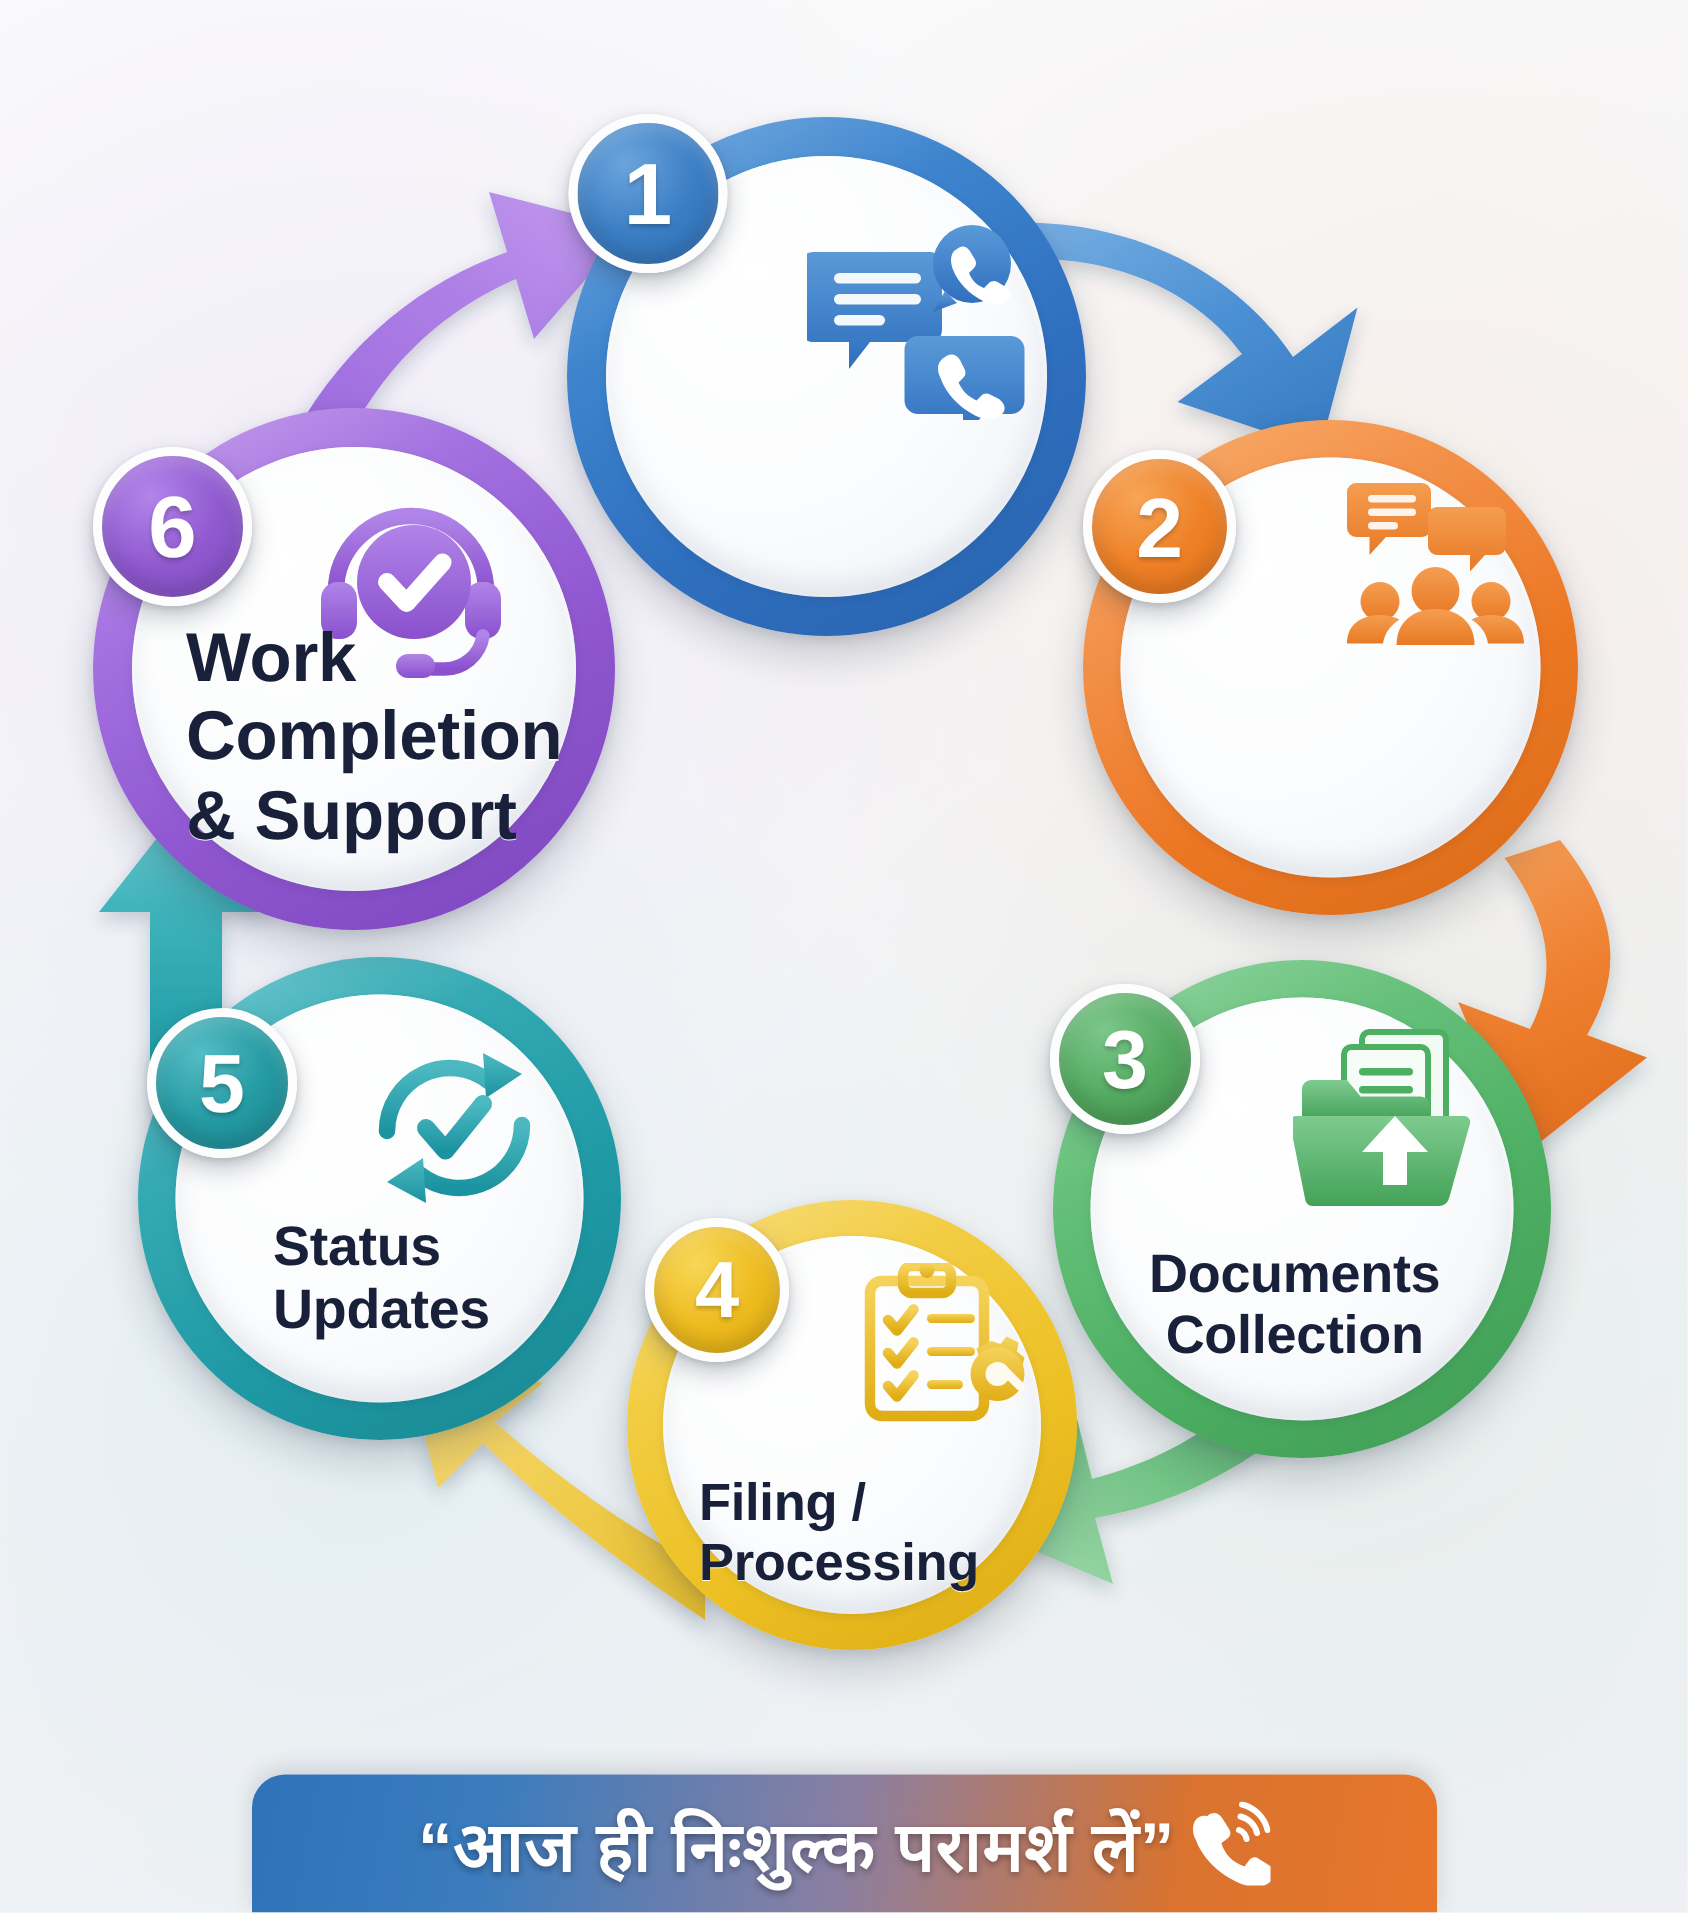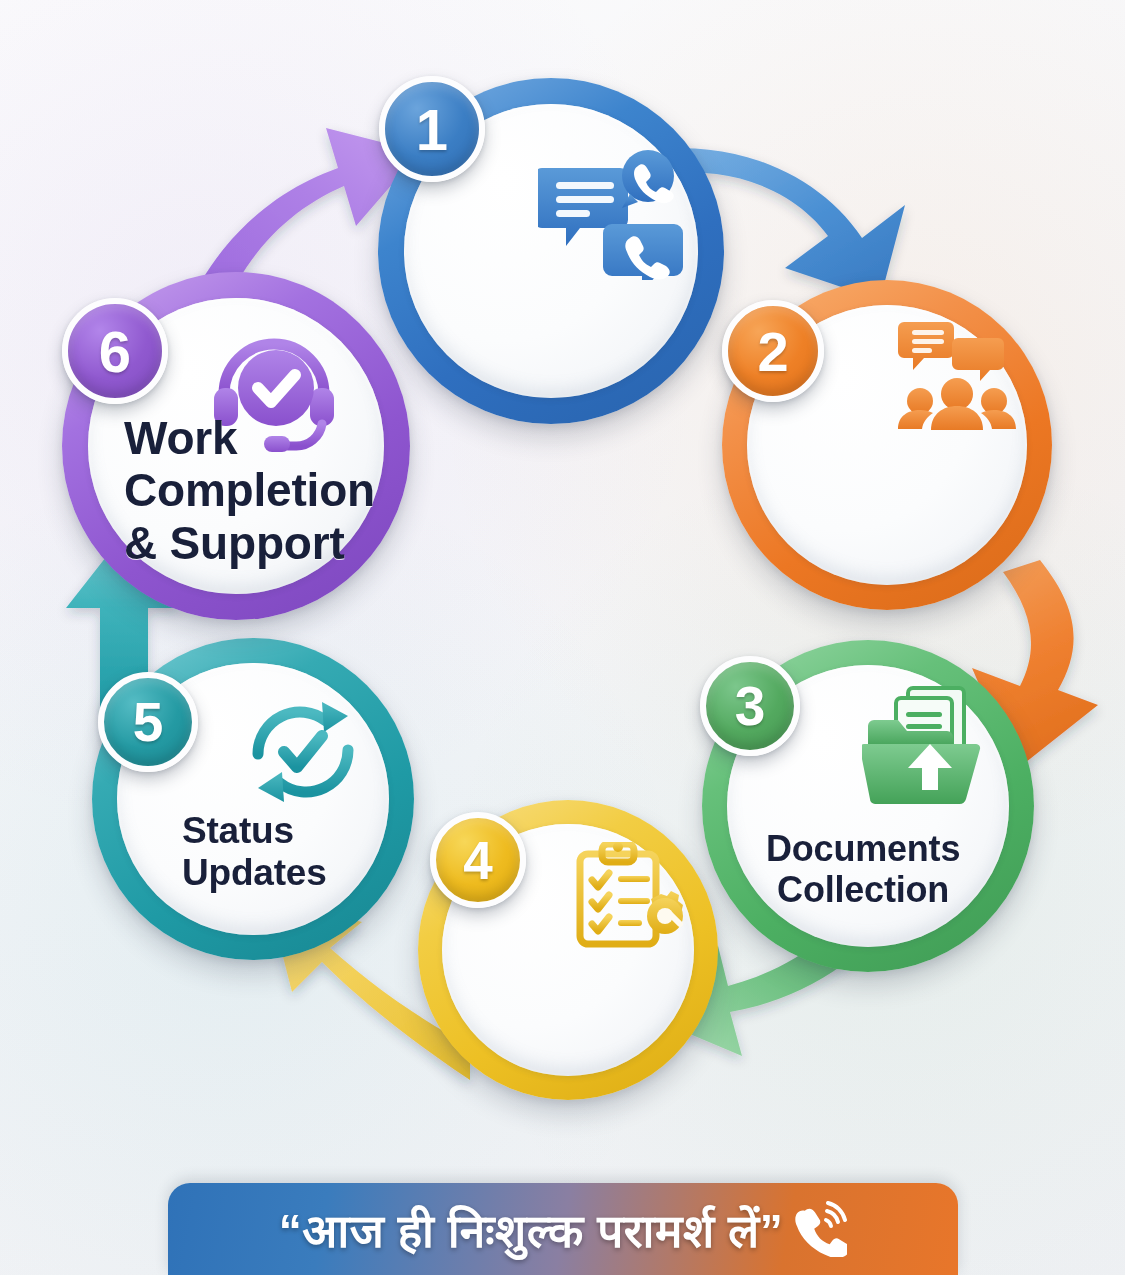--- a/index.html
+++ b/index.html
@@ -255,20 +255,22 @@
       <rect x="42" y="34" width="32" height="6" rx="3" fill="url(#i4)"></rect>
       <path d="M16,60 l6,7 l11,-14" fill="none" stroke="url(#i4)" stroke-width="7" stroke-linecap="round" stroke-linejoin="round"></path>
       <rect x="42" y="56" width="32" height="6" rx="3" fill="url(#i4)"></rect>
       <path d="M16,82 l6,7 l11,-14" fill="none" stroke="url(#i4)" stroke-width="7" stroke-linecap="round" stroke-linejoin="round"></path>
       <rect x="42" y="78" width="24" height="6" rx="3" fill="url(#i4)"></rect>
       <path d="M85,52 l6,2 l4,-5 l8,4 l-1,6 l5,4 l-2,8 l-6,1 l-2,6 l-9,1 l-3,-5 l-6,1 l-5,-7 l3,-5 l-2,-6 z" fill="url(#i4)"></path>
       <circle cx="89" cy="74" r="18" fill="url(#i4)"></circle>
       <circle cx="89" cy="74" r="8" fill="#fefaf0"></circle>
       <path d="M92,70 l12,12" stroke="#fefaf0" stroke-width="6" stroke-linecap="round"></path>
     </svg>
+    <div class="label" style="left:48px;top:182px;font-size:35px;">Filing /
+Processing</div>
   </div>
   <div class="badge" style="left:430px;top:812px;width:96px;height:96px;font-size:53px;z-index:45;
               background:radial-gradient(circle at 34% 28%,#f7d758 0%,#eebb1f 52%,#dda910 100%);">
     <span>4</span>
   </div>
 
   <div class="node" style="left:92px;top:638px;width:322px;height:322px;">
     <div class="ring" style="background:linear-gradient(150deg,#7fd0d7 0%,#35aab3 30%,#1f9aa5 62%,#178691 100%);"></div>
     <div class="inner" style="left:25px;top:25px;right:25px;bottom:25px;"></div>
     <svg class="nodeicon" style="left:152px;top:58px;" width="118" height="112" viewBox="0 0 118 112">

